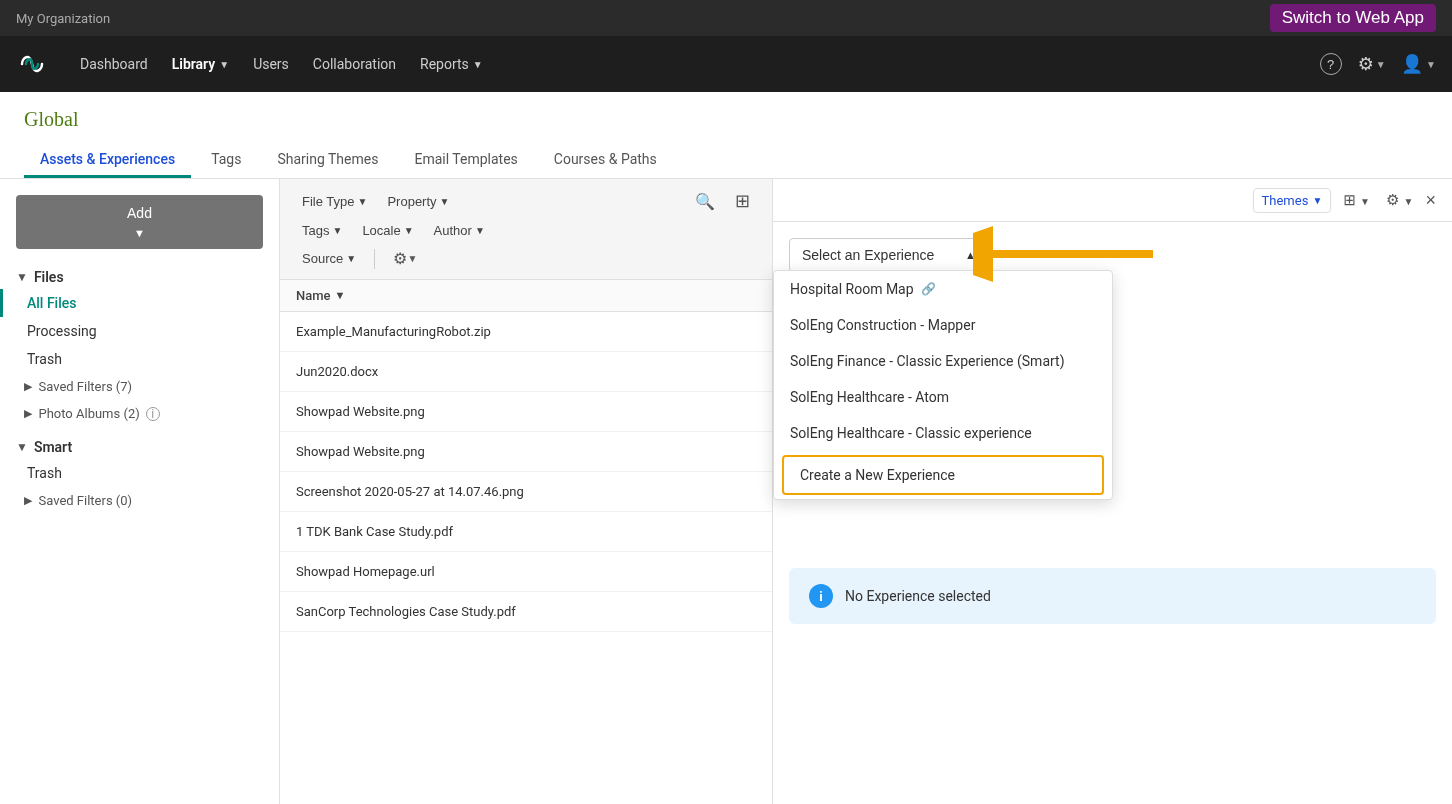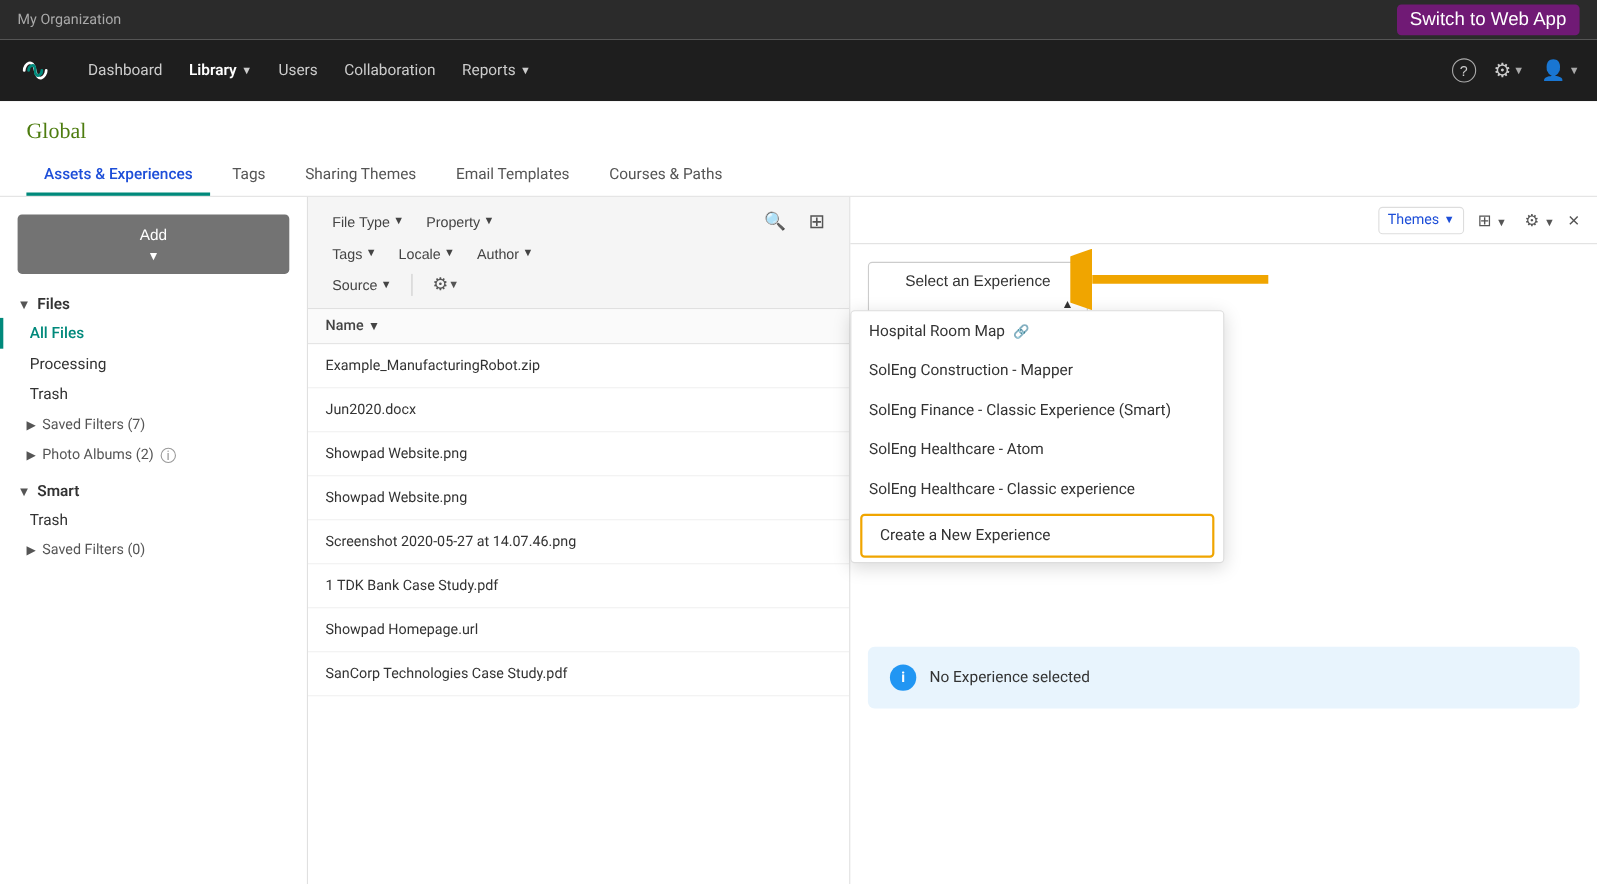--- a/index.html
+++ b/index.html
@@ -283,27 +283,26 @@
       gap: 8px;
       border: 1px solid #ccc;
       background: #fff;
       padding: 8px 12px;
       border-radius: 4px;
       font-size: 14px;
       cursor: pointer;
       min-width: 200px;
       color: #333;
       position: relative;
-      flex-direction: column;
     }
 
     
     .dropdown-overlay {
       position: absolute;
-      top: 60px;
+      top: 48px;
       left: 0;
       background: #fff;
       border: 1px solid #ddd;
       border-radius: 4px;
       box-shadow: 0 4px 16px rgba(0,0,0,0.15);
       z-index: 100;
       min-width: 340px;
     }
     .dropdown-item {
       padding: 10px 16px;

